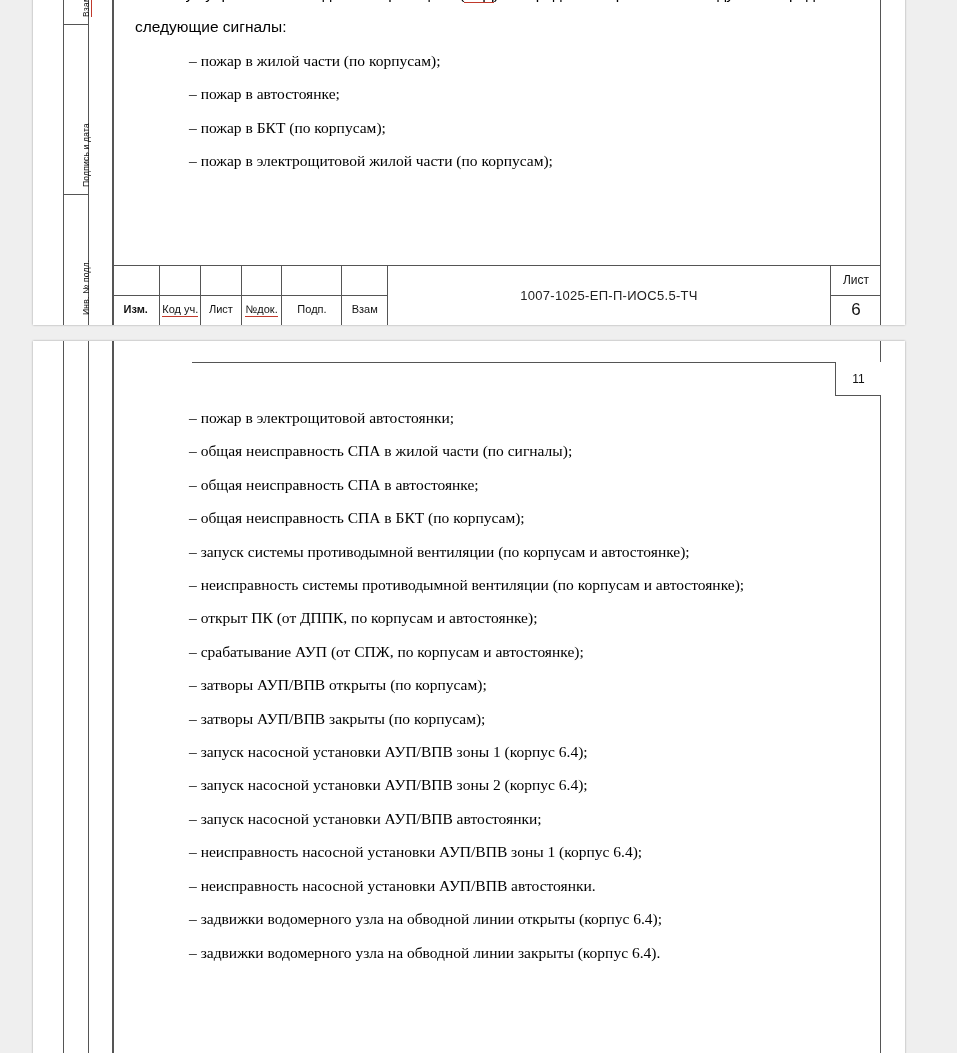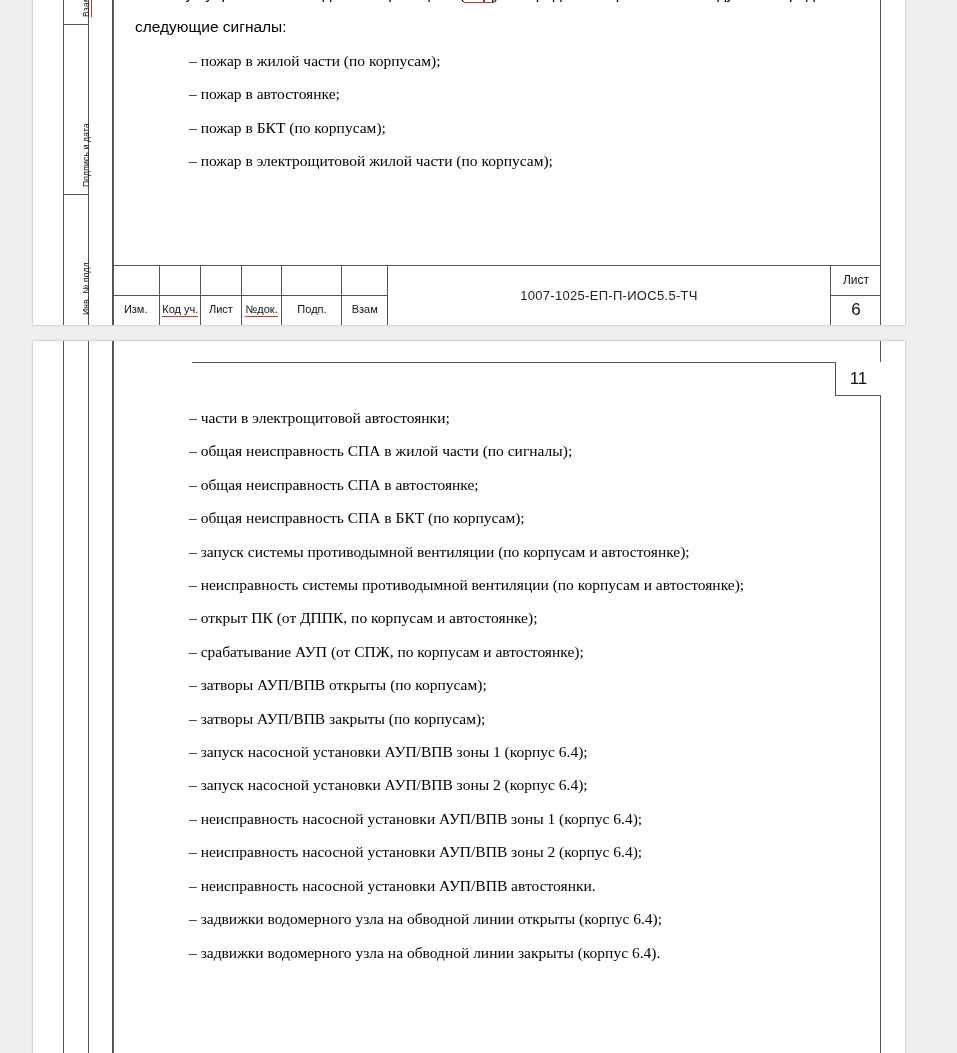--- a/index.html
+++ b/index.html
@@ -131,21 +131,21 @@
     box-sizing: border-box;
     font-size: 11px;
     color: #111;
     display: flex;
     align-items: center;
     justify-content: center;
     text-align: center;
     line-height: 1.05;
   }
   .stamp-cell:last-child { border-right: none; }
-  .c1 { width: 50px; }
+  .c1 { width: 50px; font-weight: bold; }
   .c2 { width: 42px; }
   .c3 { width: 42px; }
   .c4 { width: 42px; }
   .c5 { width: 62px; }
   .c6 { width: 46px; }
 
   .stamp-mid {
     flex: 1;
     display: flex;
     align-items: center;
@@ -188,21 +188,21 @@
     right: 24px;
     top: 21px;
     width: 46px;
     height: 34px;
     border: 1px solid #555;
     border-right: none;
     border-top: none;
     display: flex;
     align-items: center;
     justify-content: center;
-    font-size: 17px;
+    font-size: 12px;
     color: #111;
     box-sizing: border-box;
     background: #fff;
   }
   .hline {
     position: absolute;
     left: 79px;
     right: 24px;
     top: 21px;
     border-top: 1px solid #555;
@@ -273,34 +273,34 @@
   <div class="sheet second">
 
     <div class="vcols">
       <div class="vcol-inner"></div>
       <div class="vcell" style="top:0; height:760px; border-bottom:none;"></div>
     </div>
 
     <div class="content-frame">
       <div class="hline"></div>
       <div class="body-text" style="top:60px;">
-        <p class="item">– части в электрощитовой автостоянки;</p>
+        <p class="item">– пожар в электрощитовой автостоянки;</p>
         <p class="item">– общая неисправность СПА в жилой части (по сигналы);</p>
         <p class="item">– общая неисправность СПА в автостоянке;</p>
         <p class="item">– общая неисправность СПА в БКТ (по корпусам);</p>
         <p class="item">– запуск системы противодымной вентиляции (по корпусам и автостоянке);</p>
         <p class="item wrap">– неисправность системы противодымной вентиляции (по корпусам и автостоянке);</p>
         <p class="item">– открыт ПК (от ДППК, по корпусам и автостоянке);</p>
         <p class="item">– срабатывание АУП (от СПЖ, по корпусам и автостоянке);</p>
         <p class="item">– затворы АУП/ВПВ открыты (по корпусам);</p>
         <p class="item">– затворы АУП/ВПВ закрыты (по корпусам);</p>
         <p class="item">– запуск насосной установки АУП/ВПВ зоны 1 (корпус 6.4);</p>
         <p class="item">– запуск насосной установки АУП/ВПВ зоны 2 (корпус 6.4);</p>
+        <p class="item">– запуск насосной установки АУП/ВПВ автостоянки;</p>
         <p class="item">– неисправность насосной установки АУП/ВПВ зоны 1 (корпус 6.4);</p>
-        <p class="item">– неисправность насосной установки АУП/ВПВ зоны 2 (корпус 6.4);</p>
         <p class="item">– неисправность насосной установки АУП/ВПВ автостоянки.</p>
         <p class="item">– задвижки водомерного узла на обводной линии открыты (корпус 6.4);</p>
         <p class="item">– задвижки водомерного узла на обводной линии закрыты (корпус 6.4).</p>
       </div>
     </div>
 
     <div class="pagenum-box">11</div>
   </div>
 
 </div>

